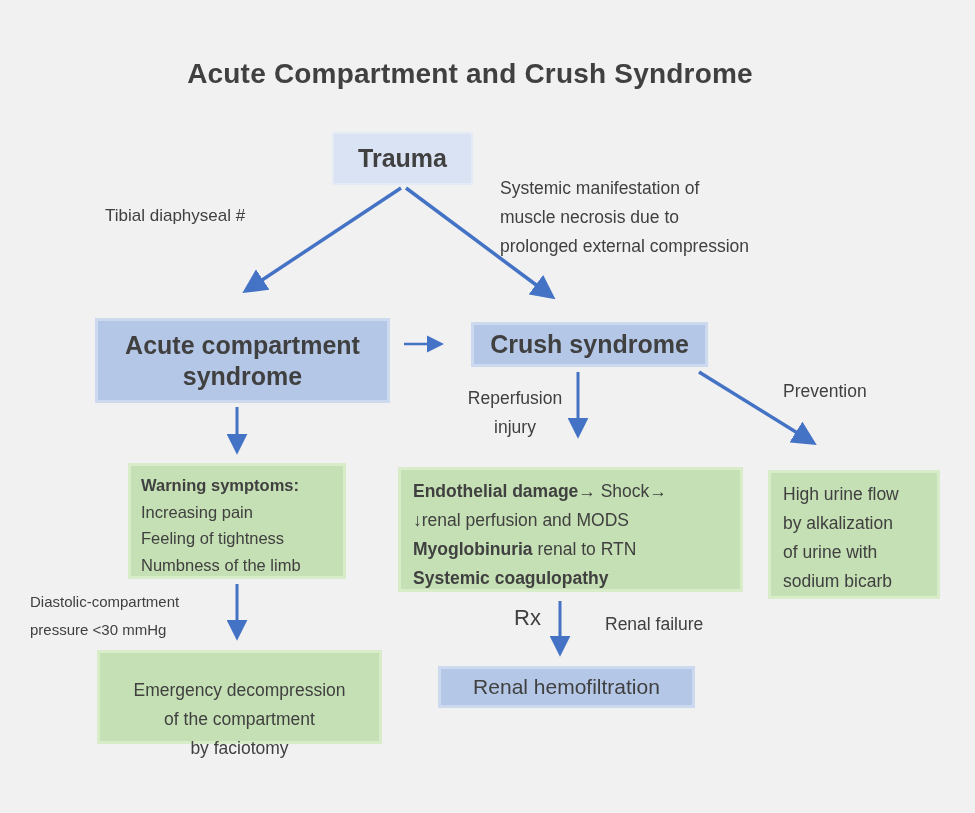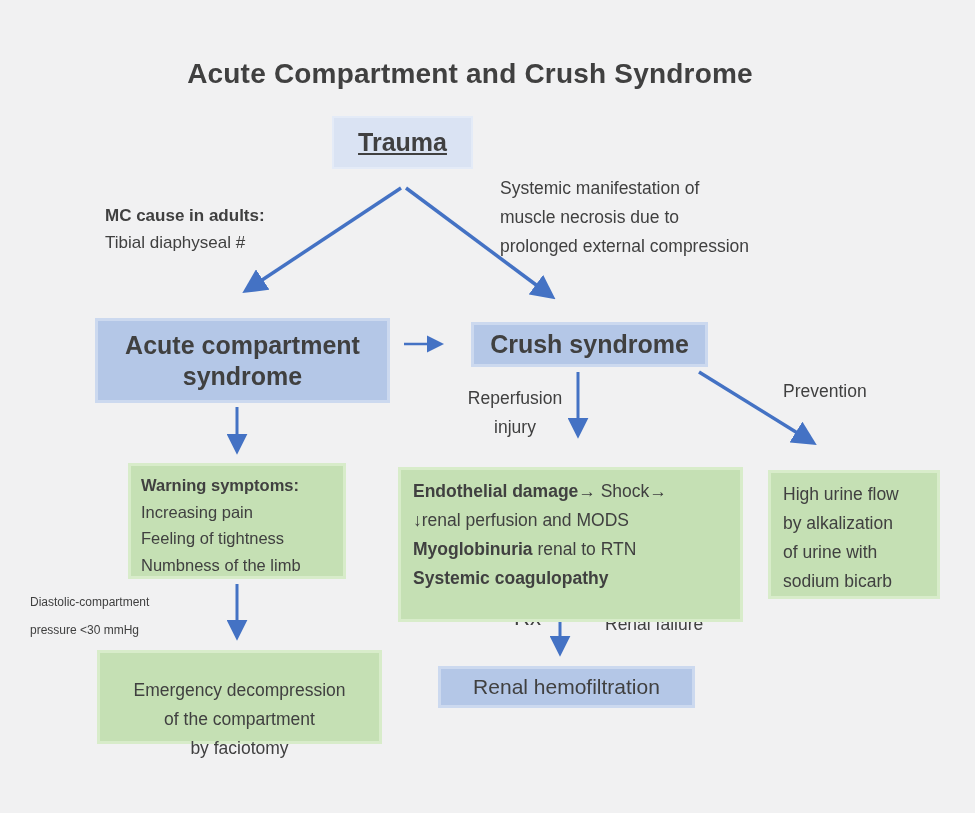--- a/index.html
+++ b/index.html
@@ -34,38 +34,38 @@
     background:#b4c7e7;
     border:3px solid #ccd9ef;
   }
   .box-green{
     background:#c5e0b4;
     border:3px solid #d8ecca;
     display:block;
     text-align:left;
     box-sizing:border-box;
   }
-  #trauma-box{left:332px;top:116px;width:141px;height:53px;font-size:25px;font-weight:bold;text-decoration:underline;}
+  #trauma-box{left:332px;top:132px;width:141px;height:53px;font-size:25px;font-weight:bold;}
   #acs-box{left:95px;top:318px;width:295px;height:85px;font-size:25px;font-weight:bold;line-height:31px;}
   #crush-box{left:459px;top:322px;width:237px;height:45px;font-size:25px;font-weight:bold;margin-left:12px;}
   #renal-box{left:438px;top:666px;width:257px;height:42px;background:#b4c7e7;border:3px solid #ccd9ef;font-size:21px;}
 
   .note{font-size:17.5px;line-height:29px;}
   #mc-cause{left:105px;top:202px;font-size:17px;line-height:27px;}
   #mc-cause .b{font-weight:bold;}
   #systemic{left:500px;top:174px;}
   #reperfusion{left:455px;top:384px;width:120px;text-align:center;}
   #prevention{left:783px;top:377px;}
-  #diastolic{left:30px;top:588px;font-size:12px;line-height:28px;}
+  #diastolic{left:30px;top:588px;font-size:15px;line-height:28px;}
   #rx-label{left:514px;top:605px;font-size:22px;}
   #renal-failure{left:605px;top:610px;}
 
   #warning-box{left:128px;top:463px;width:218px;height:116px;padding:6px 4px 0 10px;font-size:16.5px;line-height:26.5px;}
   #warning-box .hd{font-weight:bold;}
-  #patho-box{left:398px;top:467px;width:345px;height:155px;padding:7px 4px 0 12px;font-size:17.5px;line-height:29px;}
+  #patho-box{left:398px;top:467px;width:345px;height:125px;padding:7px 4px 0 12px;font-size:17.5px;line-height:29px;}
   .bseg{font-weight:bold;}
   #prevention-box{left:768px;top:470px;width:172px;height:129px;padding:7px 4px 0 12px;font-size:17.5px;line-height:29px;}
   #emergency-box{left:97px;top:650px;width:285px;height:94px;padding-top:23px;text-align:center;font-size:17.5px;line-height:29px;}
 
   #arrow-layer{left:0;top:0;width:975px;height:813px;pointer-events:none;}
 </style>
 </head>
 <body>
 
 <div id="canvas">
@@ -94,21 +94,20 @@
 
   <div id="acs-box" class="abs box box-blue">
     <span>Acute compartment syndrome</span>
   </div>
 
   <div id="crush-box" class="abs box box-blue">
     <span>Crush syndrome</span>
   </div>
 
   <div id="mc-cause" class="abs">
-    <div class="b">MC cause in adults:</div>
     <div>Tibial diaphyseal #</div>
   </div>
 
   <div id="systemic" class="abs note">
     <div>Systemic manifestation of</div>
     <div>muscle necrosis due to</div>
     <div>prolonged external compression</div>
   </div>
 
   <div id="reperfusion" class="abs note">

